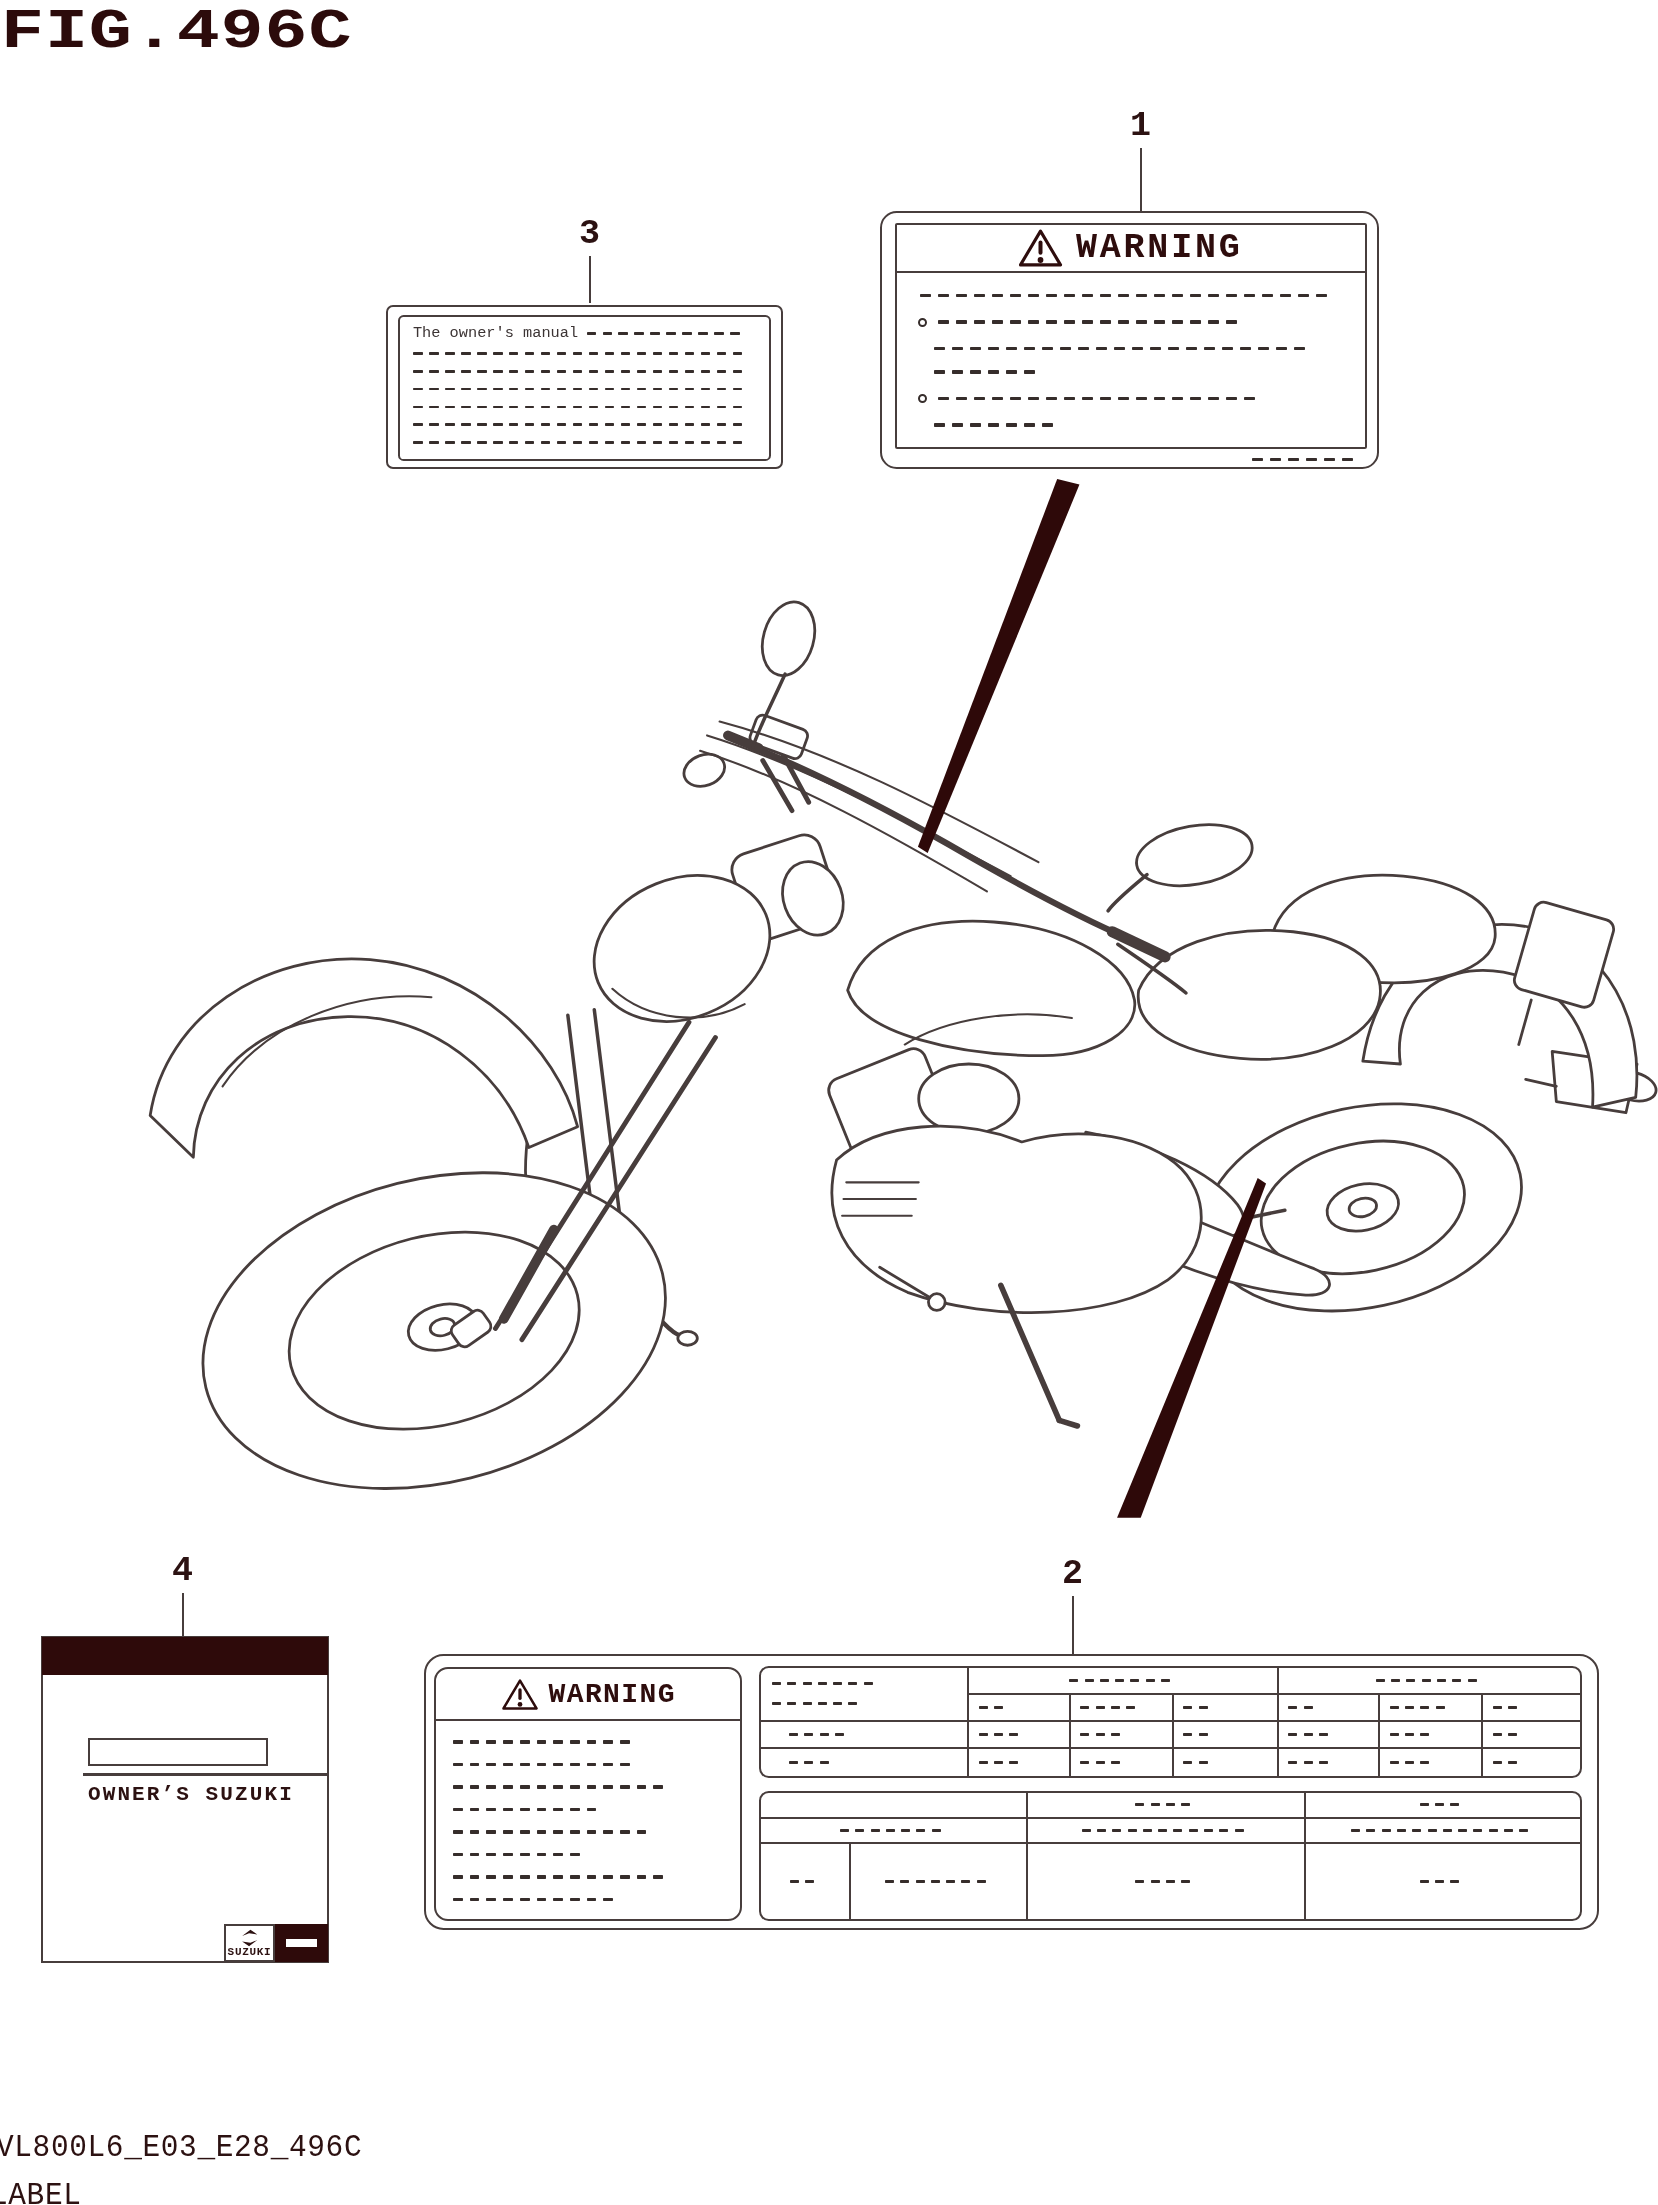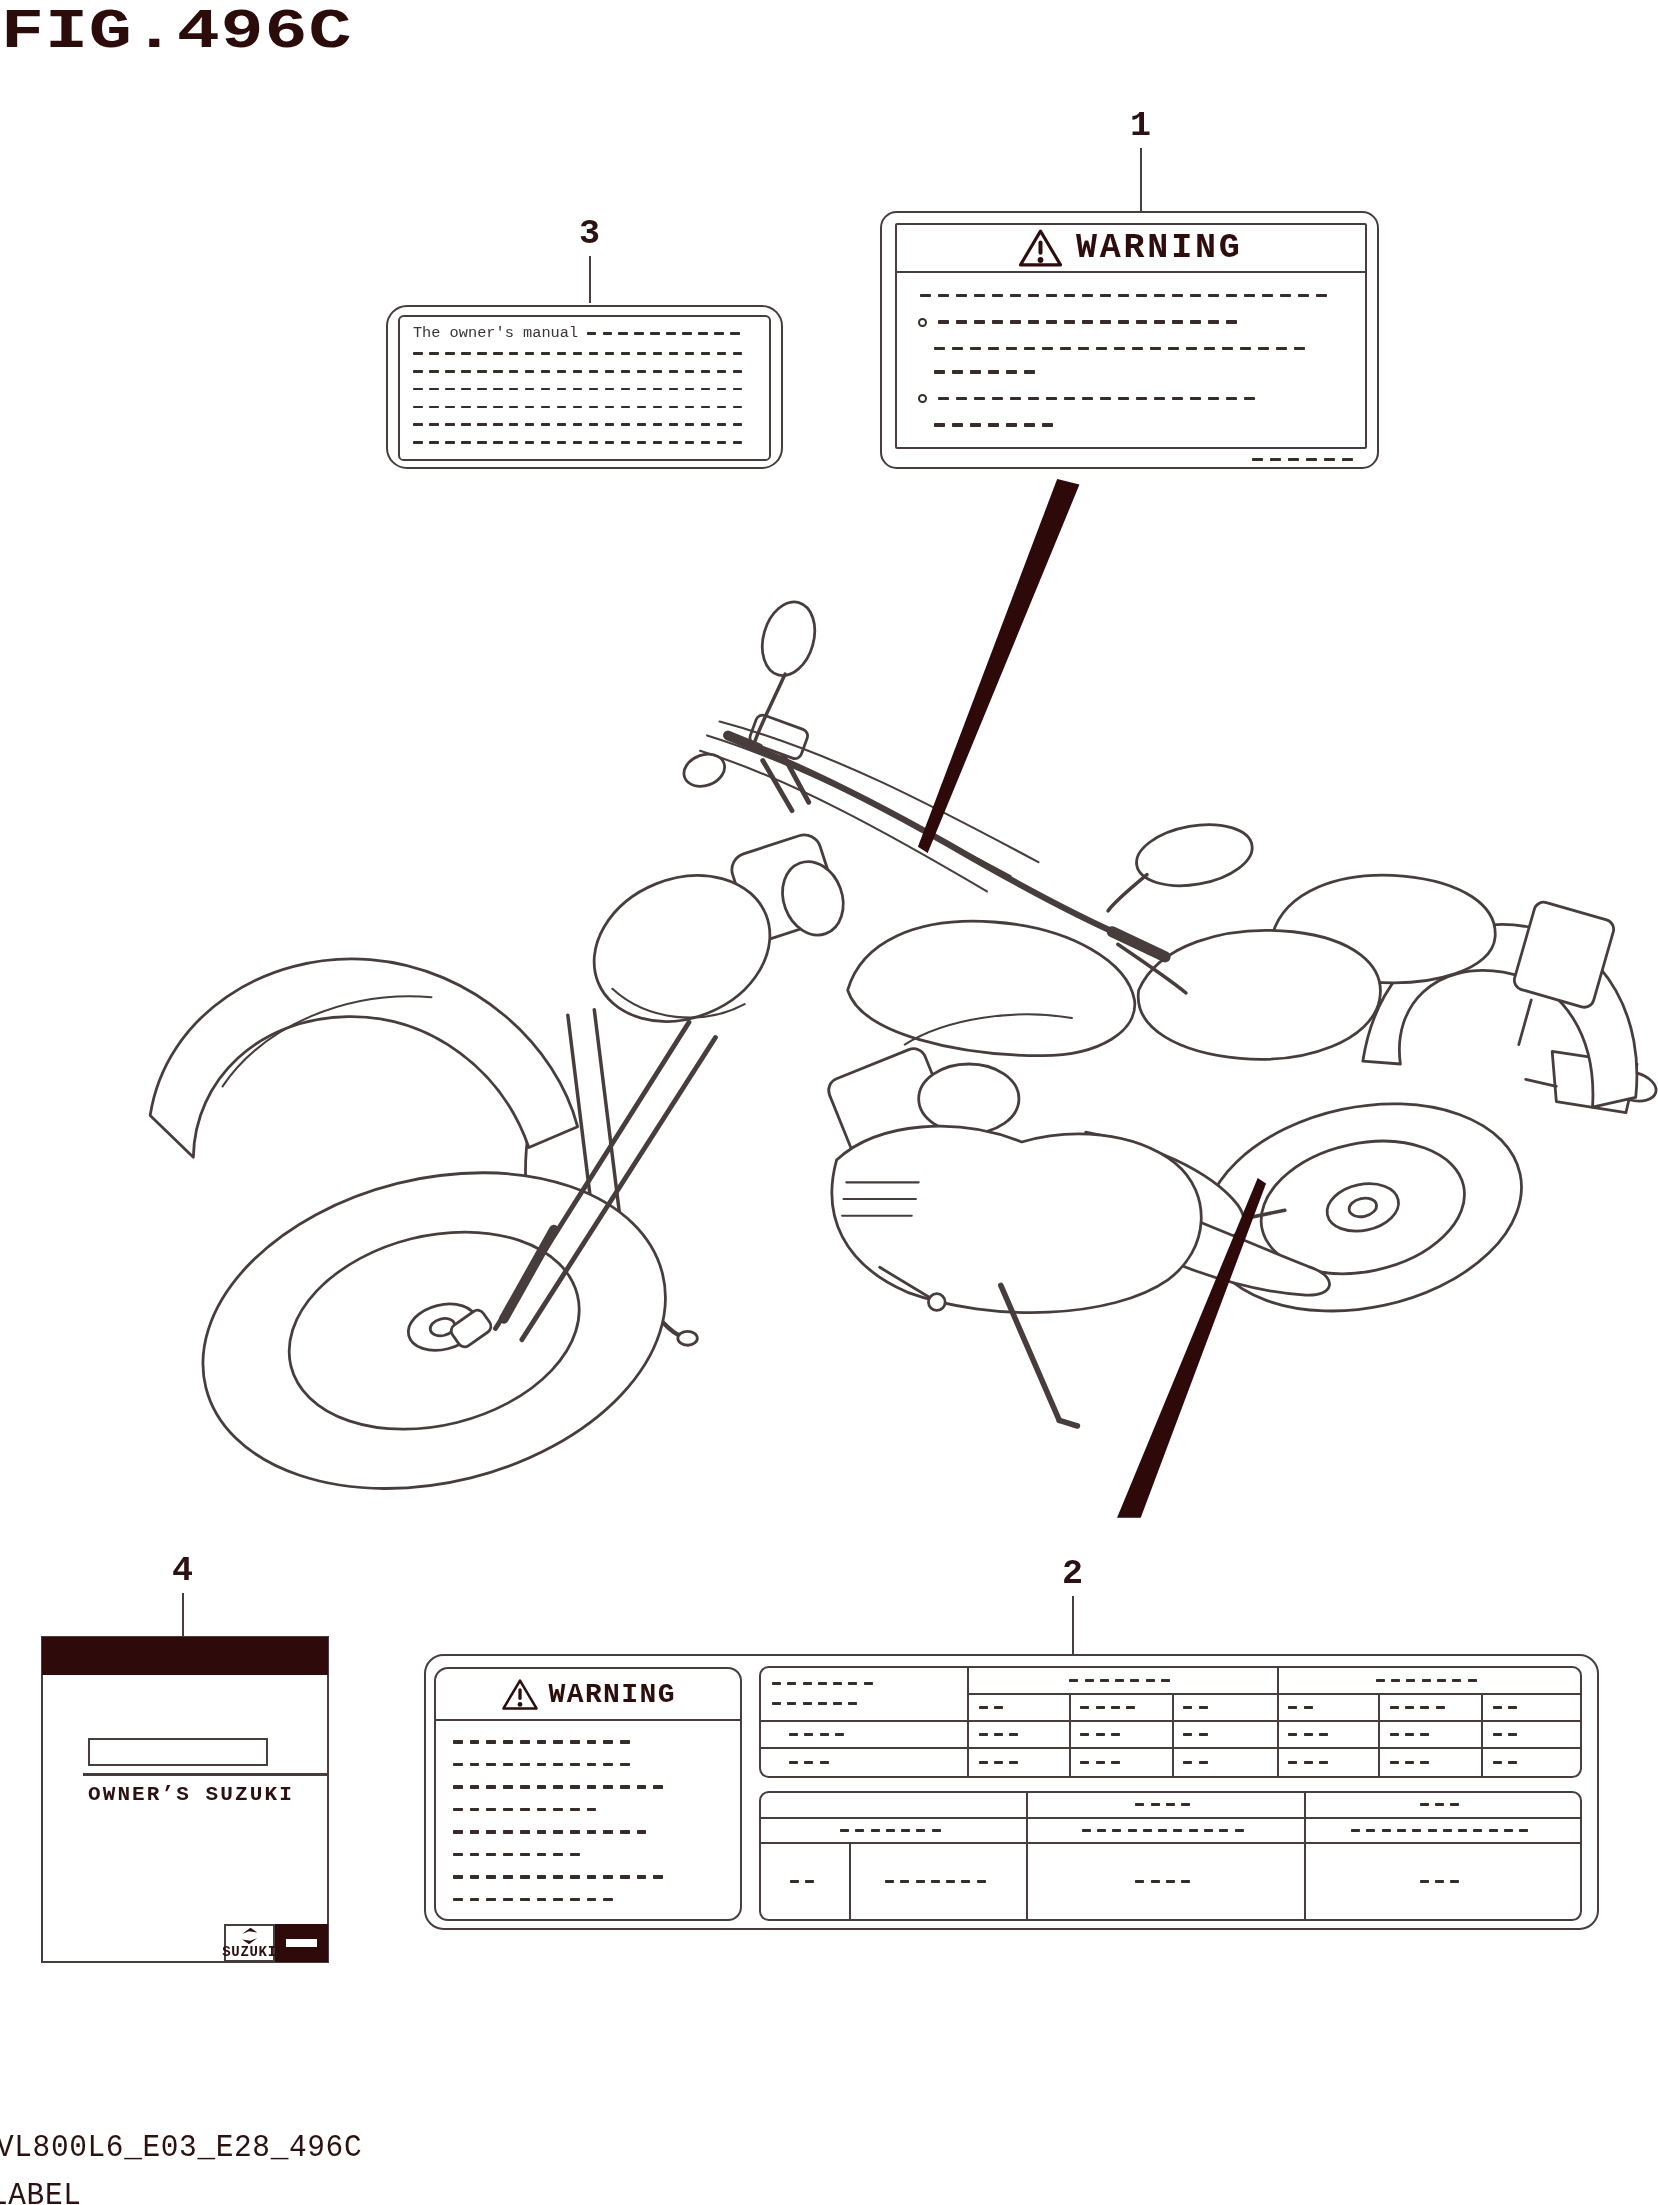--- a/index.html
+++ b/index.html
@@ -37,21 +37,21 @@
   .l1-inner{position:absolute;left:12.5px;top:9.7px;width:472px;height:226px;
     border:2.8px solid var(--ink);border-radius:2.1px;display:flex;flex-direction:column;}
   .l1-head{height:48px;border-bottom:2.8px solid var(--ink);display:flex;align-items:center;justify-content:center;gap:12.5px;flex:none;}
   .wtxt{font-size:35px;font-weight:bold;color:#2e0d0d;letter-spacing:2.8px;}
   .l1-body{flex:1;display:flex;flex-direction:column;justify-content:space-around;
     padding:11px 7px 9.7px 21px;}
   .l1-corner{position:absolute;right:16.7px;bottom:5.6px;display:flex;}
 
   
   .label3{position:absolute;left:386px;top:305px;width:397px;height:164px;
-    border:2.8px solid var(--ink);border-radius:21px;background:#fff;padding-left:16px;}
+    border:2.8px solid var(--ink);border-radius:7px;background:#fff;padding-left:16px;}
   .l3-inner{position:absolute;left:10.4px;top:7.7px;right:10.4px;bottom:6.3px;
     border:2.1px solid var(--ink);border-radius:5.6px;display:flex;flex-direction:column;
     padding:5.6px 11px 7px 12.5px;}
   .l3-lead{display:flex;align-items:center;height:22px;}
   .l3-lead-text{font-size:15.3px;color:#3c3434;margin-right:8.4px;white-space:nowrap;}
   .l3-rows{flex:1;display:flex;flex-direction:column;justify-content:space-around;}
 
   
   .bike{position:absolute;left:139px;top:599px;z-index:1;}
   .wedges{position:absolute;left:0;top:0;z-index:2;pointer-events:none;}
@@ -59,21 +59,21 @@
   
   .book{position:absolute;left:41px;top:1636px;width:288px;height:327px;
     border:2.8px solid var(--ink);background:#fff;}
   .b-band{position:absolute;left:-0.7px;top:-0.7px;right:-0.7px;height:38px;background:var(--maroon);}
   .b-box{position:absolute;left:45px;top:100px;width:180px;height:28px;border:2.1px solid var(--ink);}
   .b-div{position:absolute;left:40px;top:135px;right:-0.7px;height:2.8px;background:var(--ink);}
   .b-title{position:absolute;left:45px;top:145px;font-size:21px;font-weight:bold;
     letter-spacing:2.1px;color:var(--text-dark);}
   .b-suzu{position:absolute;left:181px;top:286px;width:51px;height:38px;border:2.8px solid var(--ink);
     background:#fff;display:flex;flex-direction:column;align-items:center;justify-content:center;}
-  .b-brand{font-size:14px;font-weight:bold;letter-spacing:0.7px;color:var(--text-dark);line-height:1;}
+  .b-brand{font-size:11px;font-weight:bold;letter-spacing:0.7px;color:var(--text-dark);line-height:1;}
   .b-dark{position:absolute;left:232px;top:286px;width:53px;height:38px;background:var(--maroon);
     display:flex;align-items:center;justify-content:center;}
   .b-dash{width:31px;height:8.4px;background:#fff;}
 
   
   .label2{position:absolute;left:424px;top:1654px;width:1175px;height:276px;
     border:2.8px solid var(--ink);border-radius:19.5px;background:#fff;}
   .l2-left{position:absolute;left:8.4px;top:11px;width:308px;height:254px;
     border:2.8px solid var(--ink);border-radius:14px;display:flex;flex-direction:column;overflow:hidden;}
   .l2-head{height:52px;border-bottom:2.8px solid var(--ink);display:flex;align-items:center;justify-content:center;gap:9.7px;flex:none;}

